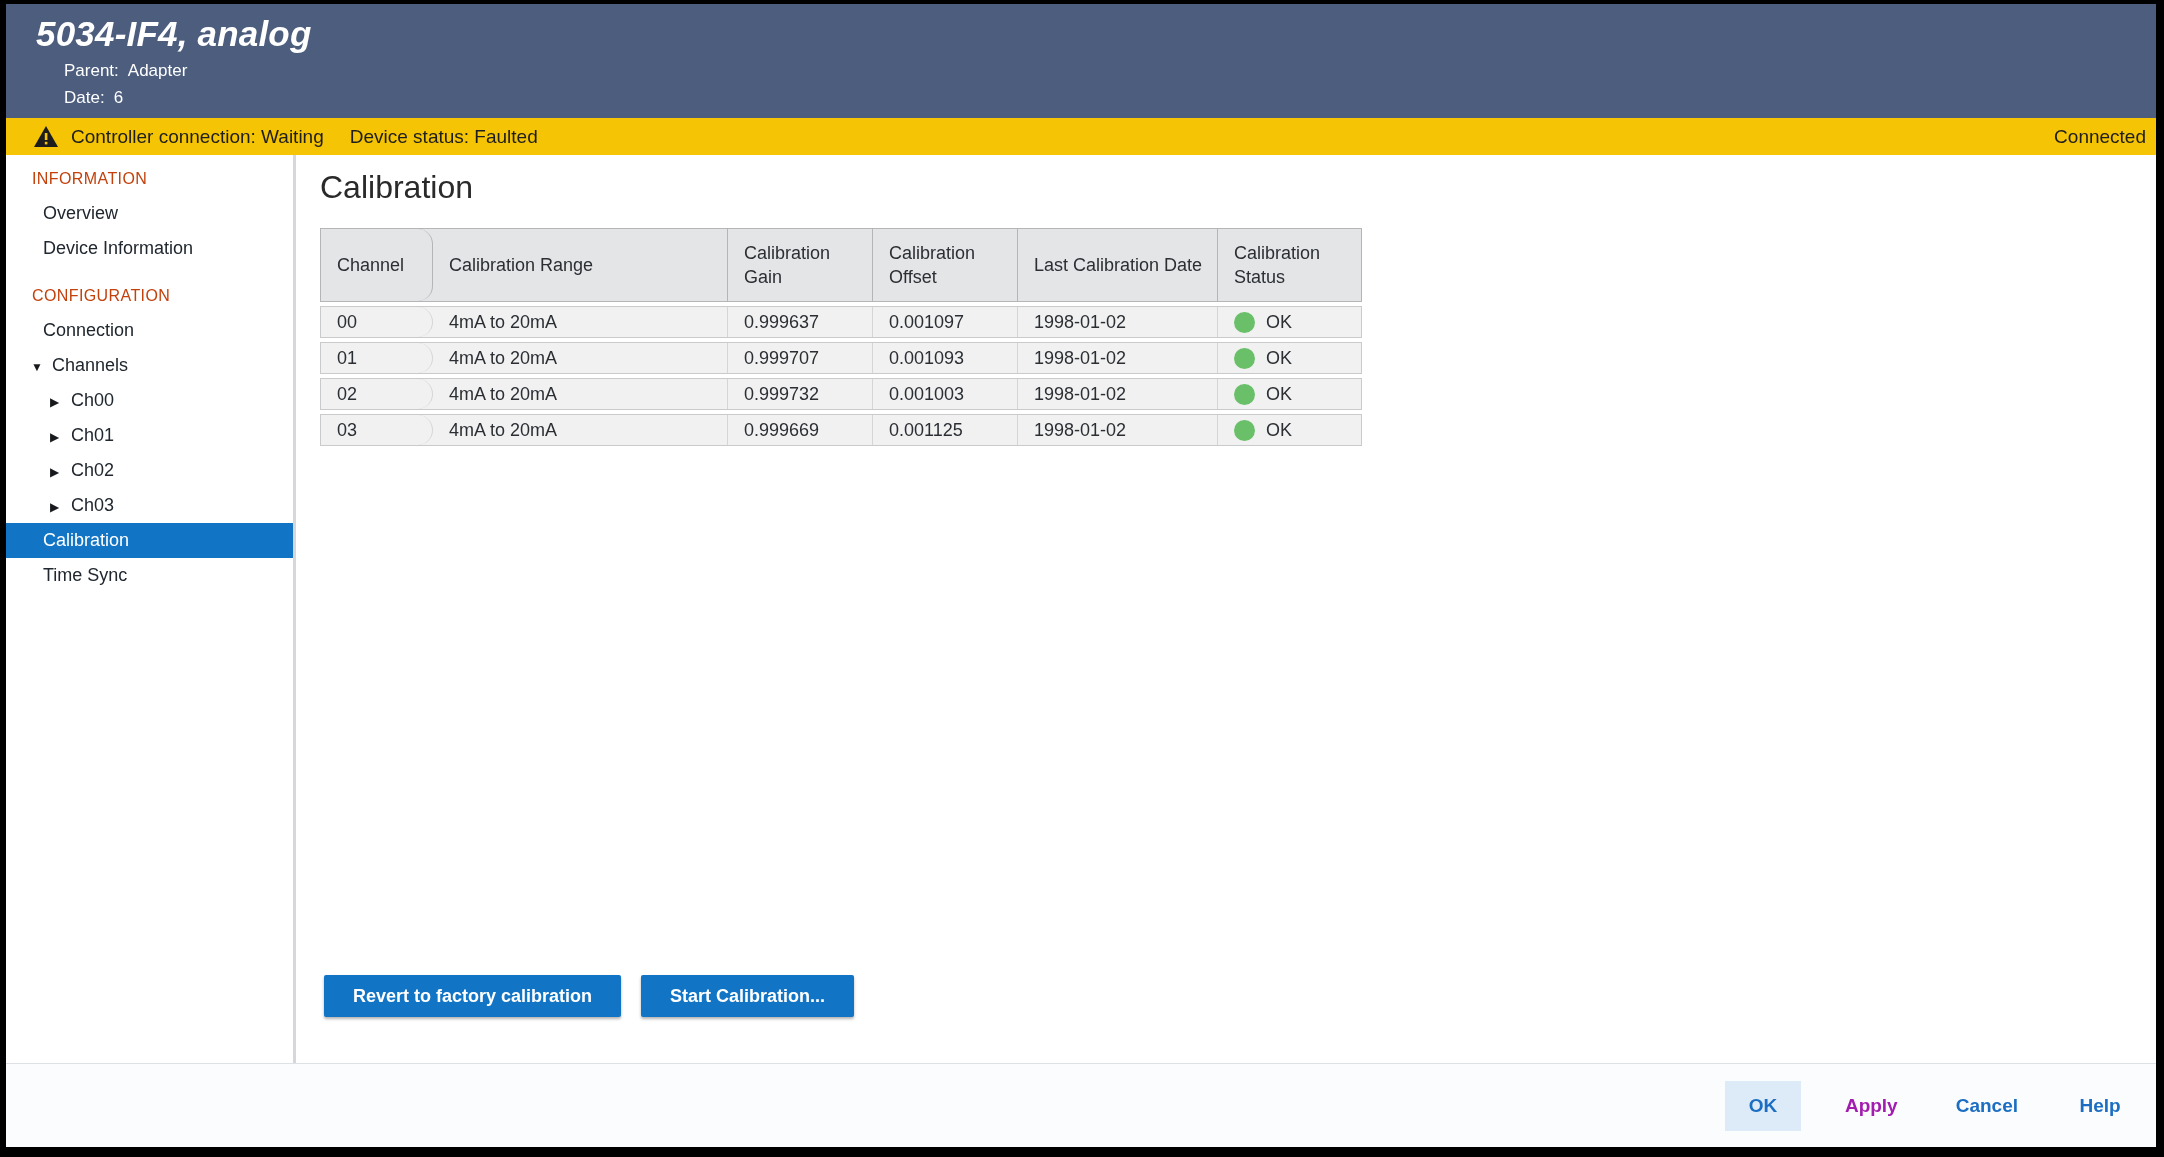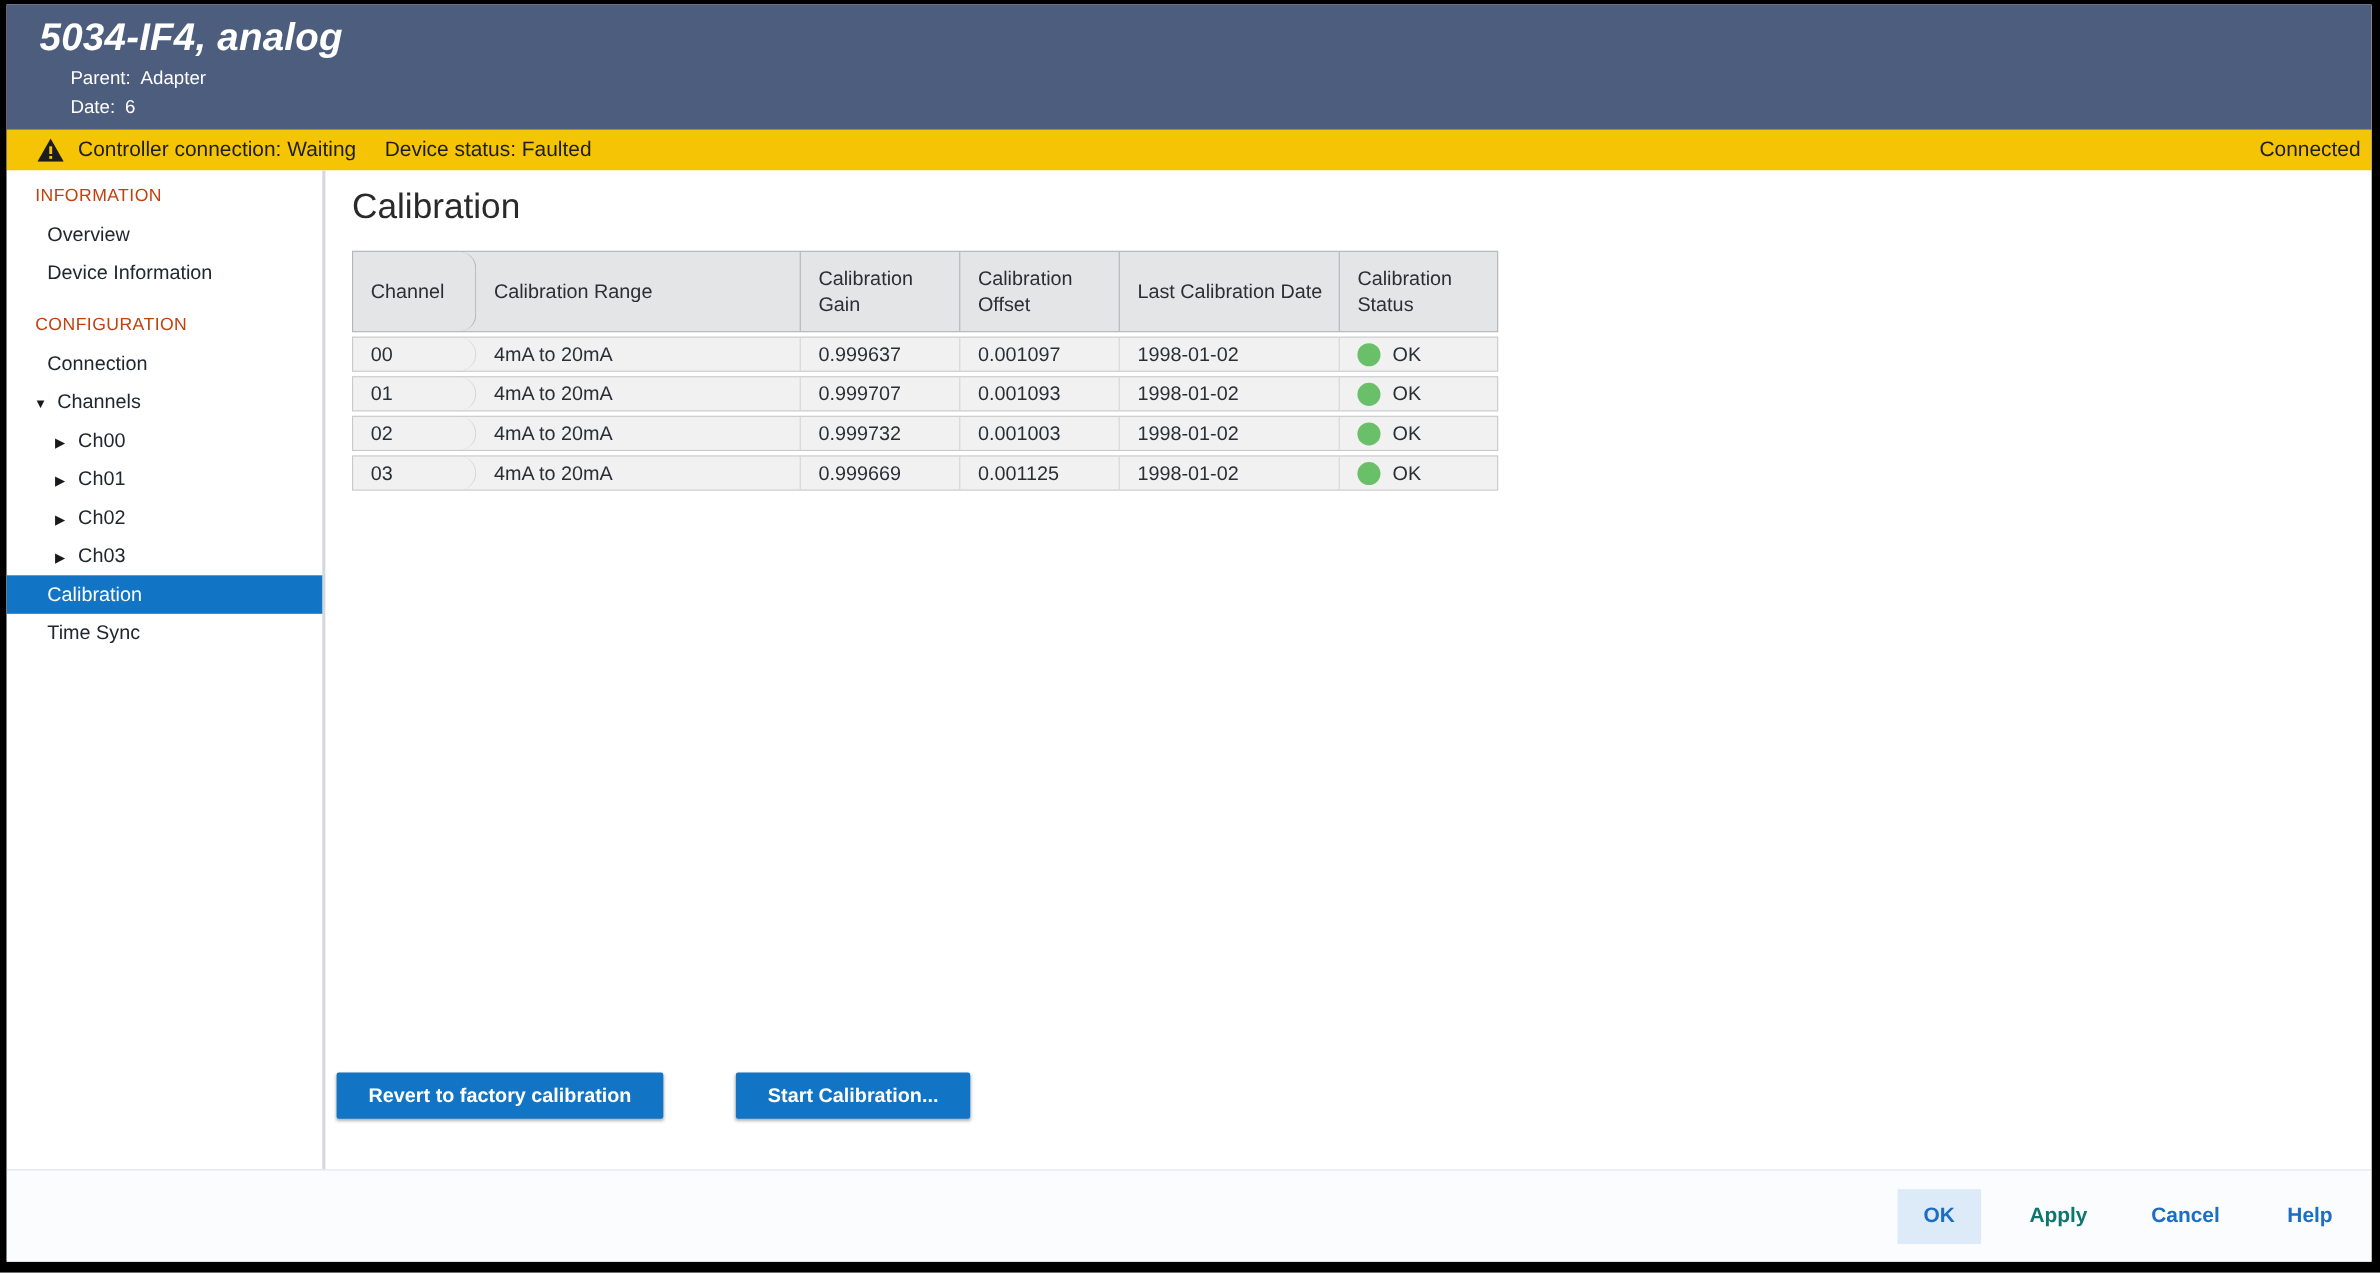--- a/index.html
+++ b/index.html
@@ -109,22 +109,22 @@
   .c3{ width:145px; flex:0 0 145px; }
   .c4{ width:200px; flex:0 0 200px; }
   .c5{ width:143px; flex:1 1 auto; }
   .status-dot{
     width:21px; height:21px; border-radius:50%;
     background:#6abf69; margin-right:11px; flex:0 0 21px;
   }
 
   
   .action-buttons{
-    position:absolute; left:10px; bottom:46px;
-    display:flex; gap:66px;
+    position:absolute; left:28px; bottom:46px;
+    display:flex; gap:20px;
   }
   .action-btn{
     height:42px; padding:0 29px;
     background:#1274c5; color:#fff;
     border:none; border-radius:2px;
     font-family:"Liberation Sans", sans-serif;
     font-size:18px; font-weight:bold;
     box-shadow:0 2px 3px rgba(0,0,0,0.3);
     cursor:pointer;
   }
@@ -139,21 +139,21 @@
   }
   .fbtn{
     min-width:76px; height:50px;
     margin-left:30px; padding:0 14px;
     background:transparent; border:none;
     font-family:"Liberation Sans", sans-serif;
     font-size:19px; font-weight:bold;
     color:#1b6ec2; cursor:pointer;
   }
   .fbtn.ok{ background:#ddeaf8; }
-  .fbtn.disabled{ color:#0f766e; cursor:default; }
+  .fbtn.disabled{ color:#a21caf; cursor:default; }
 </style>
 </head>
 <body>
 
 <div class="frame">
 
   <header class="titlebar">
     <h1>5034-IF4, analog</h1>
     <div class="meta-line">
       <span>Parent:</span>

